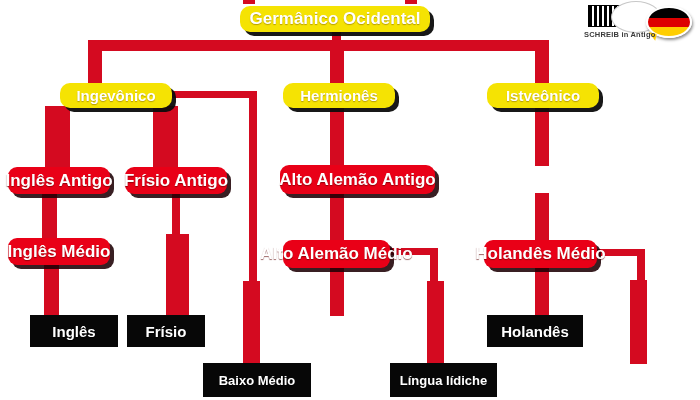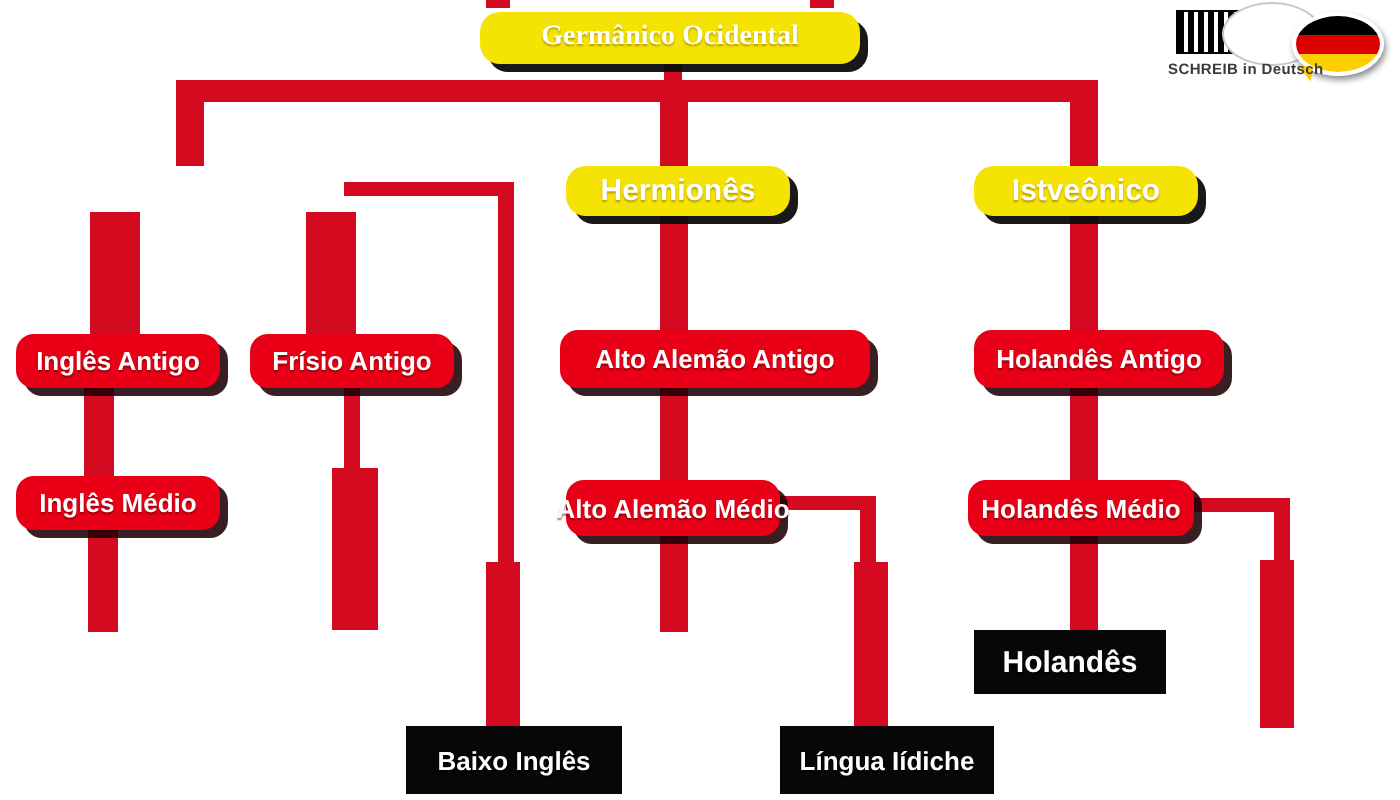--- a/index.html
+++ b/index.html
@@ -10,23 +10,23 @@
   .line{position:absolute;background:var(--line-red,#d40a20);}
   .node{
     position:absolute;display:flex;align-items:center;justify-content:center;
     font-weight:bold;color:#fff;white-space:nowrap;box-sizing:border-box;
   }
   .yellow{
     background:var(--yellow,#f5e303);border-radius:10px;font-size:15px;
     box-shadow:4px 4px 0 rgba(12,12,12,0.95);
     text-shadow:0 1px 1px rgba(130,100,0,0.55);
   }
-  .yellow.root{font-size:14px;font-family:Liberation Serif, serif;}
+  .yellow.root{font-size:17px;}
   .red{
-    background:var(--red,#e90017);border-radius:9px;font-size:13px;
+    background:var(--red,#e90017);border-radius:9px;font-size:17px;
     box-shadow:4px 4px 0 rgba(30,0,5,0.88);
     text-shadow:0 1px 1px rgba(90,0,0,0.6);
   }
   .black{
     background:var(--black,#070707);font-size:15px;
     text-shadow:0 1px 1px rgba(0,0,0,0.8);
   }
   .black.small{font-size:13px;}
   
   .logo{position:absolute;left:584px;top:0;width:116px;height:42px;}
@@ -89,38 +89,40 @@
 
   <div class="line" style="left:535px;top:106px;width:14px;height:60px"></div>
   <div class="line" style="left:535px;top:193px;width:14px;height:48px"></div>
   <div class="line" style="left:535px;top:267px;width:14px;height:49px"></div>
   <div class="line" style="left:595px;top:249px;width:50px;height:7px"></div>
   <div class="line" style="left:637px;top:249px;width:8px;height:34px"></div>
   <div class="line" style="left:630px;top:280px;width:17px;height:84px"></div>
 
   <div class="node yellow root" style="left:240px;top:6px;width:190px;height:26px">Germânico Ocidental</div>
 
+  <div class="node yellow" style="left:60px;top:83px;width:112px;height:25px">Ingevônico</div>
   <div class="node yellow" style="left:283px;top:83px;width:112px;height:25px">Hermionês</div>
   <div class="node yellow" style="left:487px;top:83px;width:112px;height:25px">Istveônico</div>
 
   <div class="node red" style="left:8px;top:167px;width:102px;height:27px">Inglês Antigo</div>
   <div class="node red" style="left:125px;top:167px;width:102px;height:27px">Frísio Antigo</div>
   <div class="node red" style="left:280px;top:165px;width:155px;height:29px">Alto Alemão Antigo</div>
-  <div class="node red" style="left:487px;top:165px;width:125px;height:29px">Holandês Antigo</div>
 
   <div class="node red" style="left:8px;top:238px;width:102px;height:27px">Inglês Médio</div>
   <div class="node red" style="left:283px;top:240px;width:107px;height:28px">Alto Alemão Médio</div>
   <div class="node red" style="left:484px;top:240px;width:113px;height:28px">Holandês Médio</div>
 
+  <div class="node black" style="left:30px;top:315px;width:88px;height:32px">Inglês</div>
+  <div class="node black" style="left:127px;top:315px;width:78px;height:32px">Frísio</div>
   <div class="node black" style="left:487px;top:315px;width:96px;height:32px">Holandês</div>
 
-  <div class="node black small" style="left:203px;top:363px;width:108px;height:34px">Baixo Inglês</div>
+  <div class="node black small" style="left:203px;top:363px;width:108px;height:34px">Baixo Médio</div>
   <div class="node black small" style="left:390px;top:363px;width:107px;height:34px">Língua Iídiche</div>
 
   <div class="logo">
     <div class="barcode"></div>
     <div class="bubble-white"></div>
     <div class="bubble-flag"></div>
     <div class="bubble-tail"></div>
-    <div class="logo-caption">SCHREIB in Deutsch</div>
+    <div class="logo-caption">SCHREIB in Antigo</div>
   </div>
 
 </div>
 
 </body></html>

